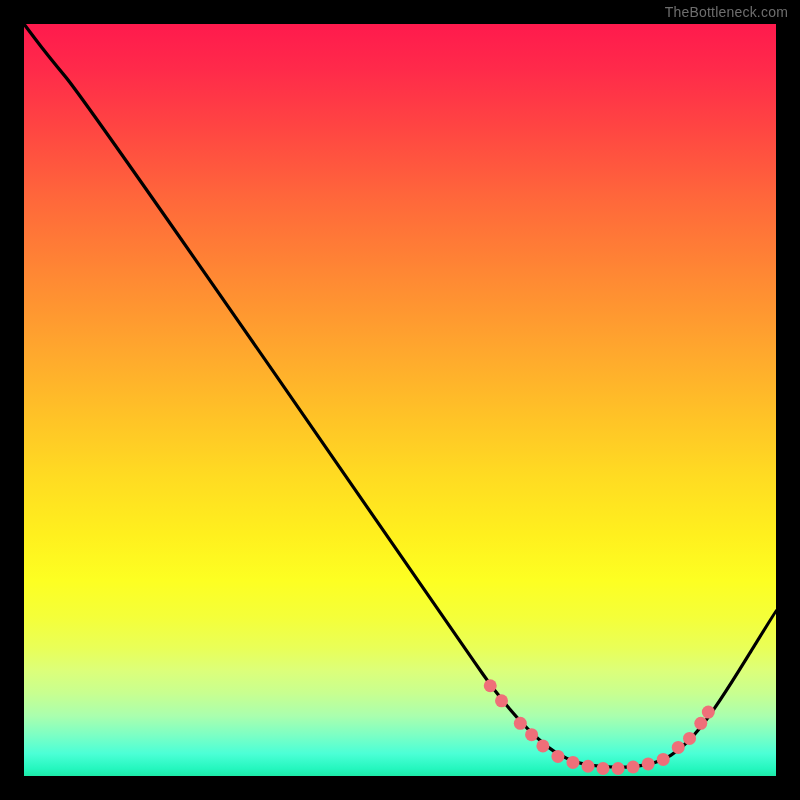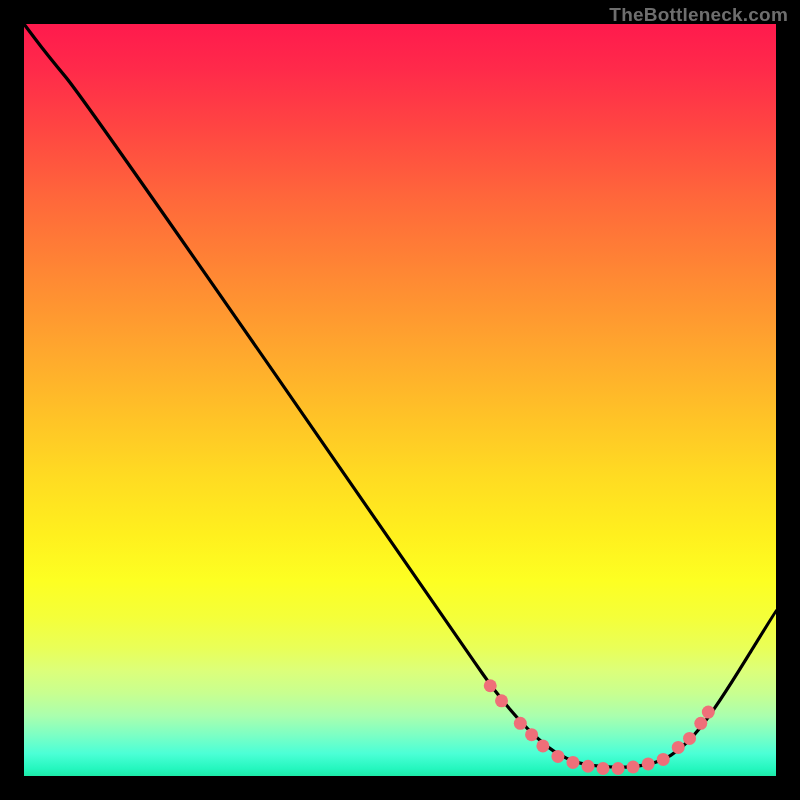--- a/index.html
+++ b/index.html
@@ -15,22 +15,22 @@
     position: relative;
     width: 800px;
     height: 800px;
     background: #000;
   }
   .watermark {
     position: absolute;
     top: 4px;
     right: 12px;
     color: #6e6e6e;
-    font-size: 19px;
-    font-weight: 700;
+    font-size: 14px;
+    font-weight: 400;
     letter-spacing: 0.2px;
     z-index: 20;
   }
   .plot {
     position: absolute;
     left: 24px;
     top: 24px;
     width: 752px;
     height: 752px;
     

